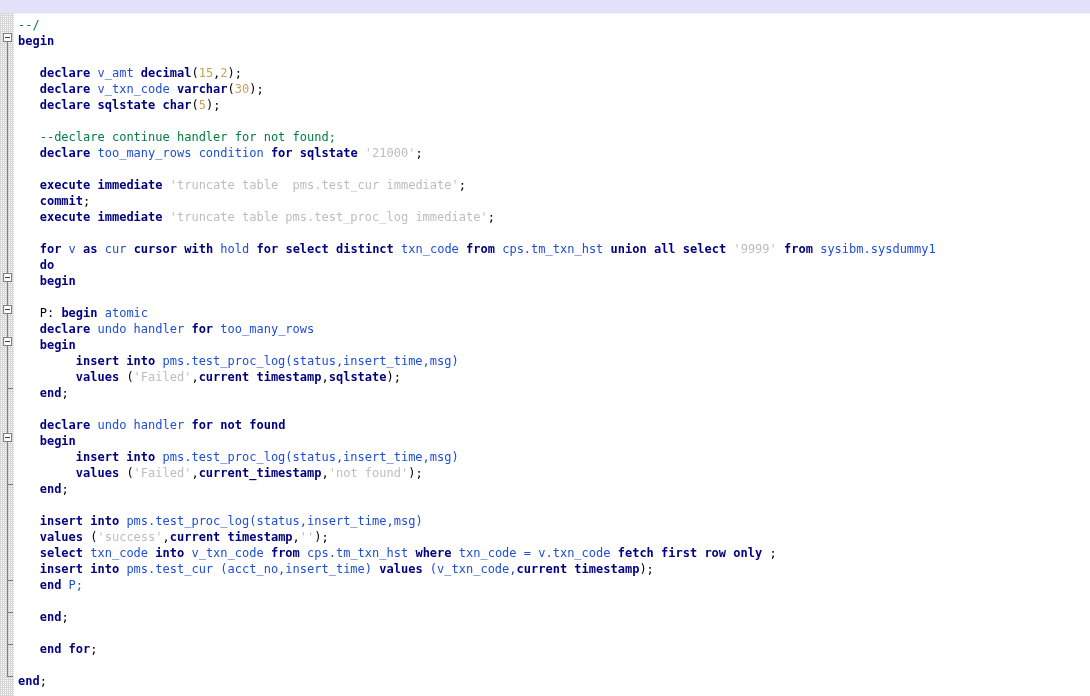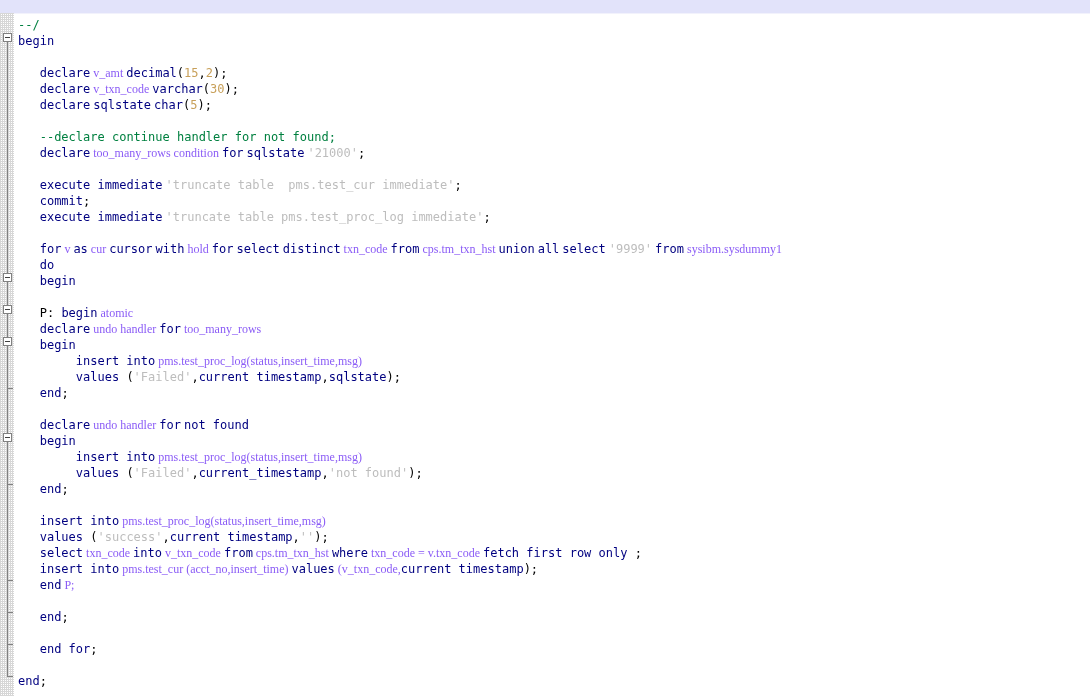--- a/index.html
+++ b/index.html
@@ -97,22 +97,22 @@
     color: #000000;
   }
   .ln {
     height: 16px;
     line-height: 16px;
     white-space: pre;
     padding-left: 4px;
   }
 
   
-  .kw   { color: #000080; font-weight: normal; margin-top: 8px; }
-  .id   { color: #8b5cf6; font-family: Liberation Serif, serif; }
+  .kw   { color: #000080; font-weight: bold; margin-top: 8px; }
+  .id   { color: #1d4ed8; }
   .str  { color: #bdbdbd; margin-top: 18px; }
   .num  { color: #c8a05a; }
   .cmt  { color: #008040; }
   .pun  { color: #000000; }
   .lbl  { color: #000000; }
 </style>
 </head>
 <body>
 
 <div id="editor">

